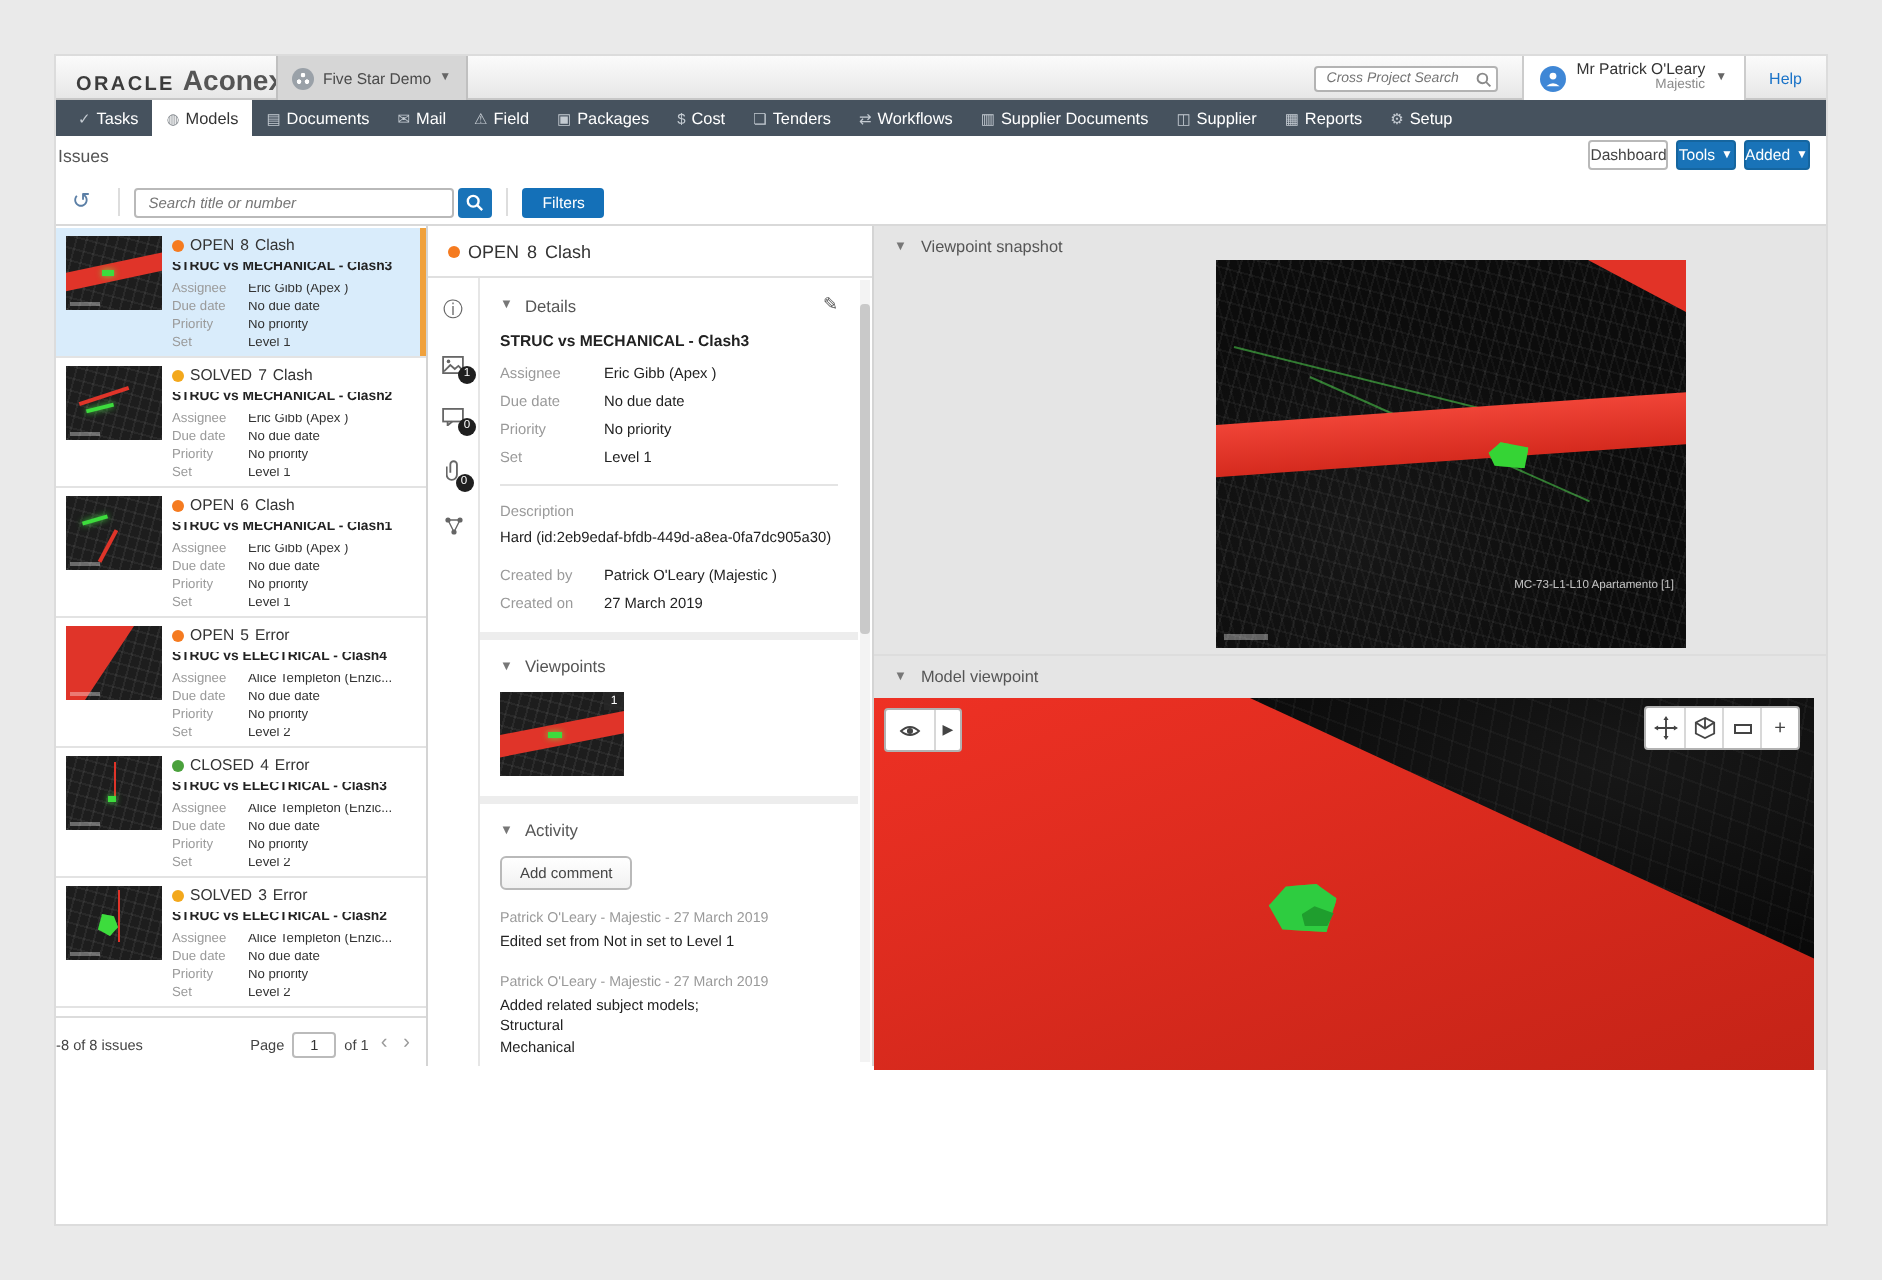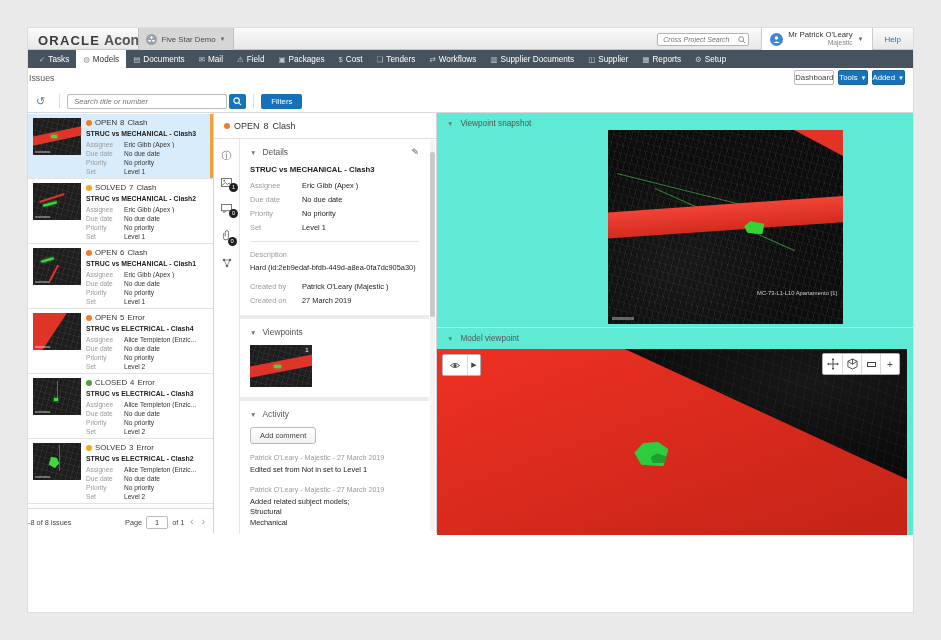--- a/index.html
+++ b/index.html
@@ -6,21 +6,21 @@
   *{box-sizing:border-box;}
   .stage{position:relative;width:941px;height:640px;background:#eaeaea;overflow:hidden;
          font-family:"Liberation Sans","DejaVu Sans",sans-serif;color:#333;}
   .app{position:absolute;left:28px;top:28px;width:885px;height:584px;background:#fff;
        box-shadow:0 0 0 1px rgba(0,0,0,0.06);}
 
   
   .topbar{position:absolute;left:0;top:0;right:0;height:22px;
           background:linear-gradient(#fbfbfb,#e7e7e7);border-bottom:1px solid #c7c7c7;}
   .brand{position:absolute;left:10px;top:4px;display:flex;align-items:baseline;gap:4px;}
-  .brand .oracle{font-size:13px;font-weight:bold;letter-spacing:1.2px;color:#3b3b3b;}
+  .brand .oracle{font-size:10px;font-weight:bold;letter-spacing:1.2px;color:#3b3b3b;}
   .brand .product{font-size:14px;color:#555;font-weight:bold;}
   .proj-tab{position:absolute;left:110px;top:0;height:22px;width:96px;background:#d6d6d6;
             border-left:1px solid #c0c0c0;border-right:1px solid #c0c0c0;
             display:flex;align-items:center;justify-content:center;gap:4px;cursor:pointer;}
   .proj-avatar{width:11px;height:11px;border-radius:50%;background:#9aa1a8;
      background-image:radial-gradient(circle at 50% 32%,#fff 1px,transparent 1.3px),
                       radial-gradient(circle at 32% 62%,#fff 1px,transparent 1.3px),
                       radial-gradient(circle at 68% 62%,#fff 1px,transparent 1.3px);}
   .proj-name{font-size:7.8px;color:#4a4a4a;}
   .caret{font-size:6px;color:#666;}
@@ -146,21 +146,21 @@
   .add-comment{display:inline-block;margin-top:8px;padding:3px 9px;font-size:7.5px;color:#444;
       background:linear-gradient(#fff,#f1f1f1);border:1px solid #b9b9b9;border-radius:3px;
       cursor:pointer;}
   .act-meta{font-size:7.1px;color:#9a9a9a;margin-top:10px;}
   .act-text{font-size:7.4px;color:#222;margin-top:3px;white-space:pre-line;line-height:1.45;}
   .d-scroll{position:absolute;right:1px;top:27px;width:5px;bottom:2px;background:#f3f3f3;}
   .d-thumbbar{position:absolute;left:0;top:12px;width:5px;height:165px;background:#c9c9c9;
       border-radius:2px;}
 
   
-  .view-panel{position:absolute;left:409px;top:0;right:0;bottom:0;background:#5eead4;}
+  .view-panel{position:absolute;left:409px;top:0;right:0;bottom:0;background:#e5e5e5;}
   .vp-hdr{position:absolute;left:10px;display:flex;align-items:center;font-size:8.2px;color:#555;
       cursor:pointer;}
   .vp-hdr .sec-caret{font-size:6.5px;color:#777;margin-right:7px;}
   .snap-hdr{top:6px;}
   .snapshot{position:absolute;left:171px;top:17px;width:235px;height:194px;overflow:hidden;
      background:
       radial-gradient(ellipse at 30% 70%,rgba(120,120,120,0.10),transparent 55%),
       repeating-linear-gradient(105deg,rgba(255,255,255,0.055) 0 1px,transparent 1px 6px),
       repeating-linear-gradient(15deg,rgba(255,255,255,0.045) 0 1px,transparent 1px 8px),
       repeating-linear-gradient(75deg,rgba(255,255,255,0.03) 0 1px,transparent 1px 5px),

